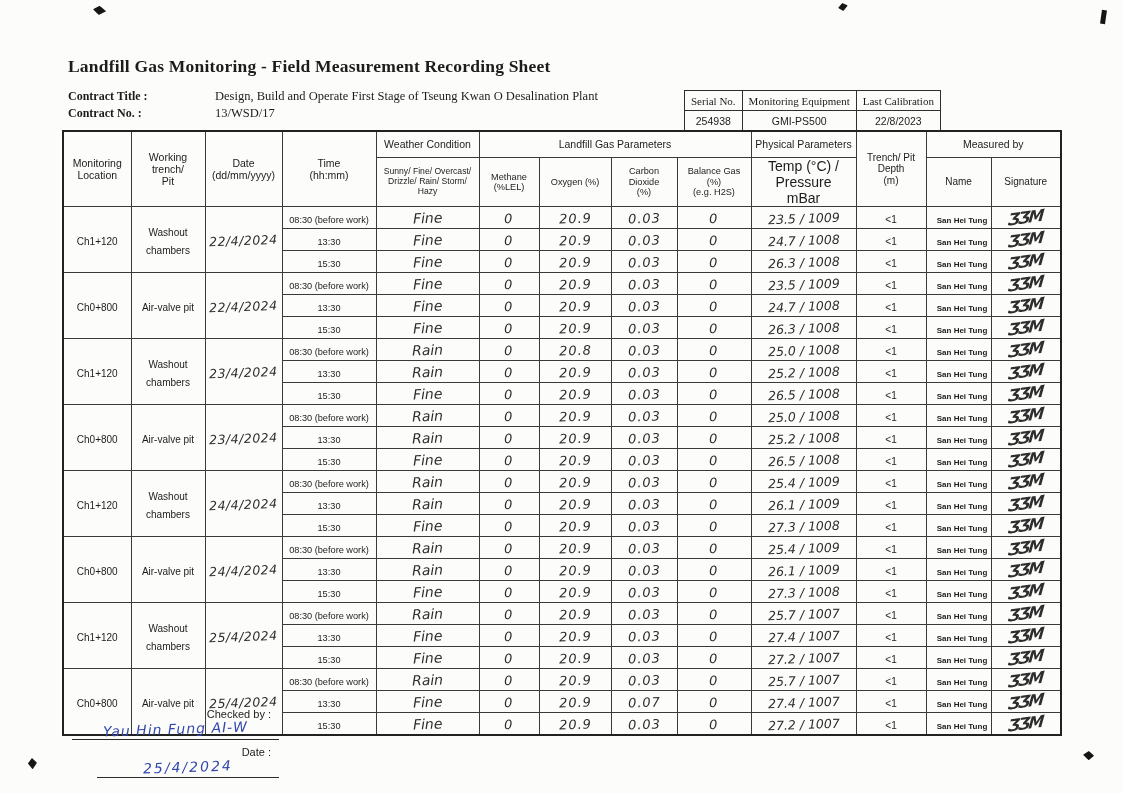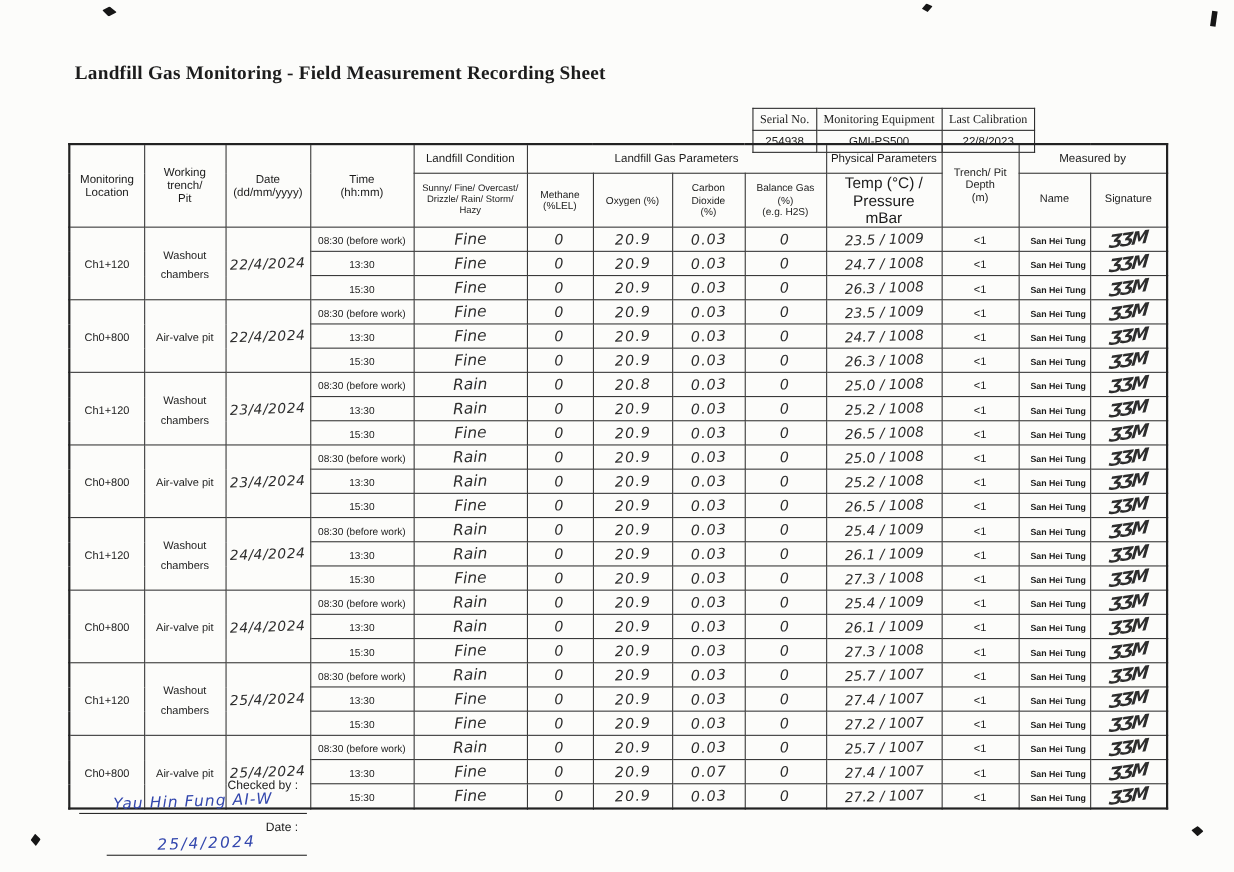--- a/index.html
+++ b/index.html
@@ -8,21 +8,21 @@
 
   
   .doc-title{position:absolute;left:68px;top:56px;
              font-family:"Liberation Serif",serif;font-size:17.5px;font-weight:bold;
              letter-spacing:0.2px;}
   .contract{position:absolute;left:68px;top:88px;font-family:"Liberation Serif",serif;}
   .contract-row{display:flex;line-height:17px;}
   .contract-label{width:147px;font-weight:bold;font-size:12px;}
   .contract-value{font-size:12.5px;}
 
-  .eq-table{position:absolute;left:684px;top:98px;border-collapse:collapse;}
+  .eq-table{position:absolute;left:684px;top:90px;border-collapse:collapse;}
   .eq-table th,.eq-table td{border:1px solid #2f2f2f;text-align:center;padding:1px 6px;}
   .eq-table th{font-family:"Liberation Serif",serif;font-size:11px;font-weight:normal;height:17px;}
   .eq-table td{font-size:10.5px;height:17px;}
 
   
   .main-table{position:absolute;left:62px;top:130px;width:998px;
               border-collapse:collapse;table-layout:fixed;border:2px solid #222;}
   .main-table th,.main-table td{border:1px solid #3a3a3a;text-align:center;
               vertical-align:middle;padding:0 2px;overflow:hidden;}
   .main-table thead th{font-weight:normal;white-space:pre-line;line-height:1.15;}
@@ -78,20 +78,30 @@
 <div class="page">
 
   <div class="artifact a1"></div>
   <div class="artifact a2"></div>
   <div class="artifact a3"></div>
   <div class="artifact a4"></div>
   <div class="artifact a5"></div>
 
   <div class="doc-title">Landfill Gas Monitoring - Field Measurement Recording Sheet</div>
 
+  <div class="contract">
+    <div class="contract-row">
+      <span class="contract-label">Contract Title :</span>
+      <span class="contract-value">Design, Build and Operate First Stage of Tseung Kwan O Desalination Plant</span>
+    </div>
+    <div class="contract-row">
+      <span class="contract-label">Contract No. :</span>
+      <span class="contract-value">13/WSD/17</span>
+    </div>
+  </div>
 
   <table class="eq-table">
     <tbody>
         <tr>
       <th>Serial No.</th>
       <th>Monitoring Equipment</th>
       <th>Last Calibration</th>
     </tr>
     <tr>
       <td>254938</td>
@@ -120,21 +130,21 @@
     <thead>
       <tr class="h1">
         <th rowspan="2">Monitoring
 Location</th>
         <th rowspan="2">Working trench/
 Pit</th>
         <th rowspan="2">Date
 (dd/mm/yyyy)</th>
         <th rowspan="2">Time
 (hh:mm)</th>
-        <th>Landfill Condition</th>
+        <th>Weather Condition</th>
         <th colspan="4">Landfill Gas Parameters</th>
         <th>Physical Parameters</th>
         <th rowspan="2" style="font-size:10px">Trench/ Pit Depth
 (m)</th>
         <th colspan="2">Measured by</th>
       </tr>
       <tr class="h2">
         <th class="th-weather-sub">Sunny/ Fine/ Overcast/
 Drizzle/ Rain/ Storm/ Hazy</th>
         <th class="th-gas">Methane (%LEL)</th>

